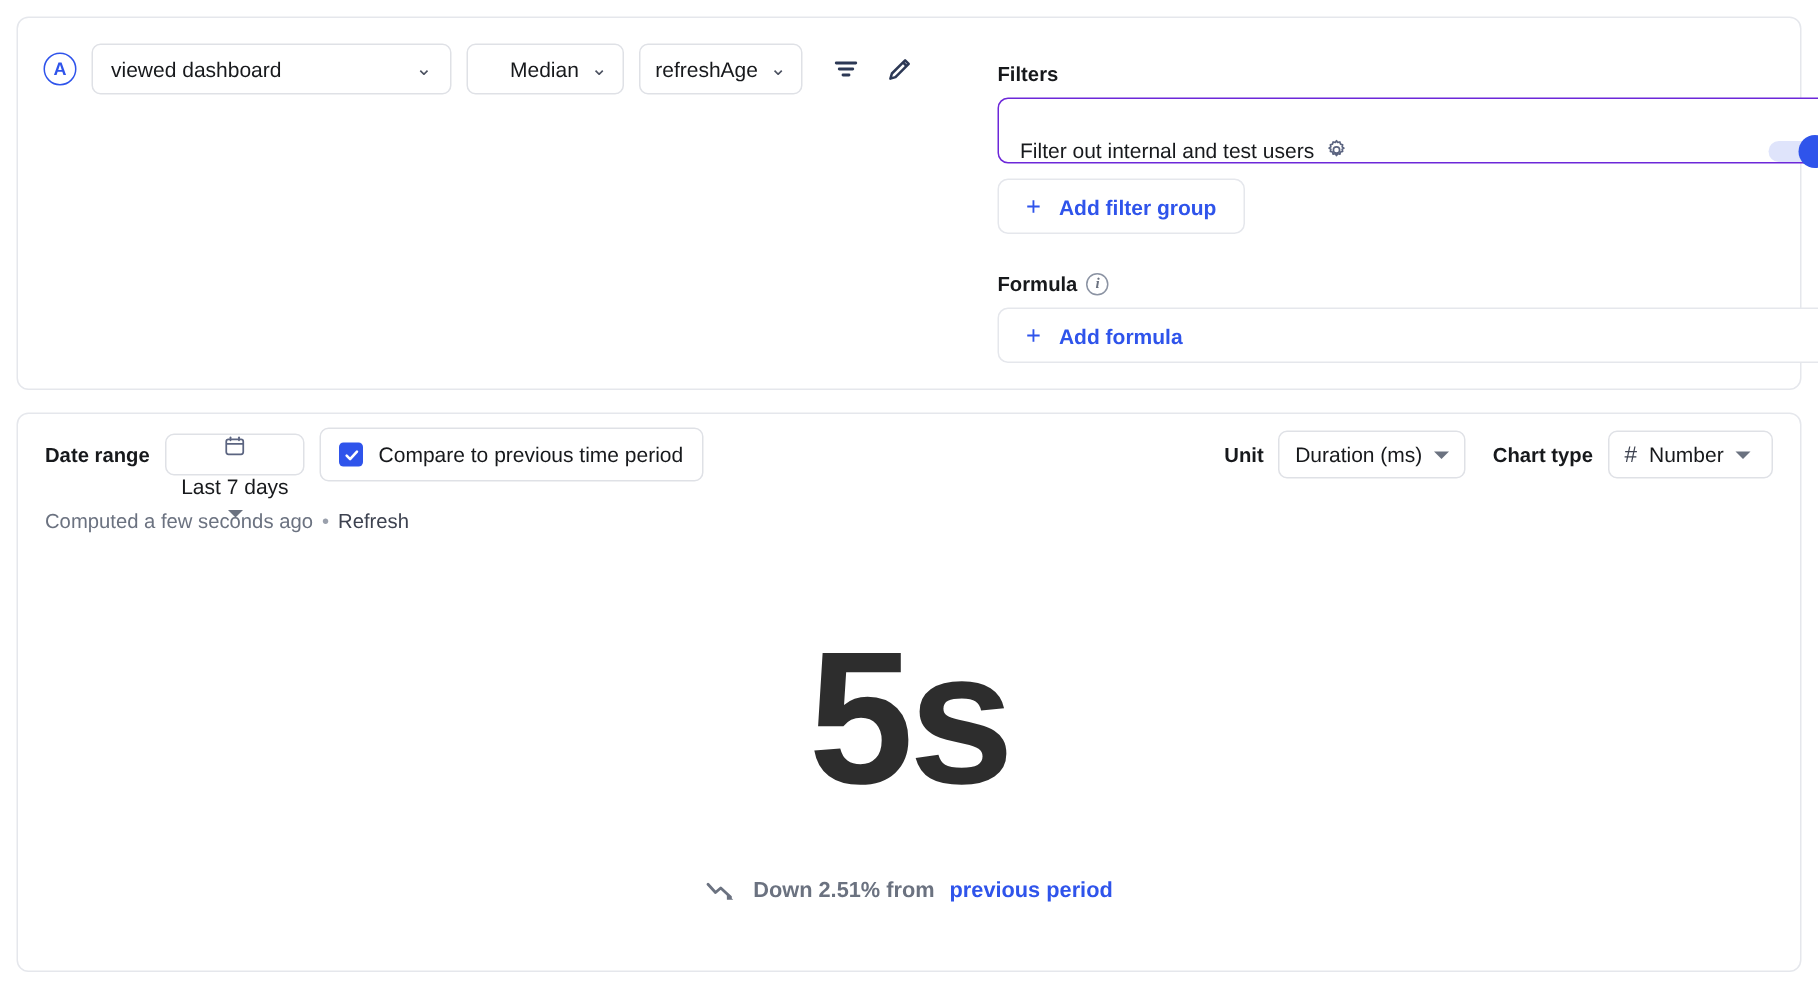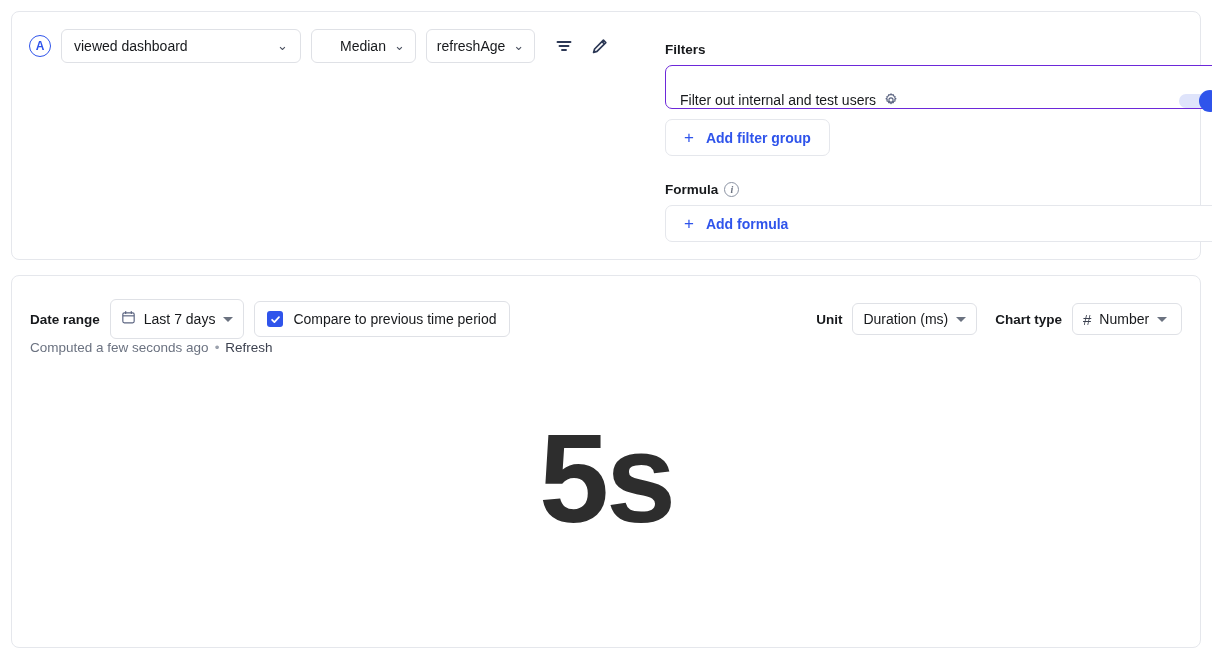--- a/index.html
+++ b/index.html
@@ -155,21 +155,21 @@
     cursor: pointer;
     font-family: "Liberation Sans", sans-serif;
   }
   .add-btn .plus { font-weight: 400; font-size: 17px; line-height: 1; }
   #add-formula-btn { width: 563px; justify-content: flex-start; }
   #formula-section { margin-top: 26px; }
 
   
   #chart-toolbar {
     position: absolute;
-    left: 0; top: 16px; right: 0;
+    left: 0; top: 0; right: 0;
     height: 54px;
     display: flex;
     align-items: center;
     padding: 0 18px;
   }
   .tool-label {
     font-size: 13.5px;
     font-weight: 700;
     color: #17191c;
     margin-right: 10px;
@@ -178,21 +178,21 @@
   .cal-icon { flex: none; }
   .checkbox {
     width: 16px; height: 16px;
     border-radius: 3px;
     background: #2f54eb;
     display: inline-flex; align-items: center; justify-content: center;
     flex: none;
   }
   .checkbox svg { display: block; }
   #compare-toggle { height: 36px; padding: 0 12px; gap: 10px; }
-  #date-range-select { height: 40px; }
+  #date-range-select { height: 28px; flex-direction: column; }
   .spacer { flex: 1 1 auto; }
   #unit-select { height: 32px; min-width: 123px; justify-content: space-between; }
   #chart-type-select { height: 32px; min-width: 110px; }
   .hash-icon { font-size: 15px; color: #3d4250; line-height: 1; }
 
   
   #computed-row {
     position: absolute;
     left: 18px; top: 64px;
     font-size: 13.5px;
@@ -369,17 +369,27 @@
 
     <div id="computed-row">
       <span id="computed-text">Computed a few seconds ago</span>
       <span class="dot-sep">•</span>
       <span id="refresh-link">Refresh</span>
     </div>
 
     <div id="bignum-wrap">
       <div id="big-number">5s</div>
 
+      <div id="comparison">
+        <span style="display:inline-flex">
+          <svg width="22" height="16" viewBox="0 0 22 16" aria-hidden="true">
+            <path d="M2 3.5l5 5.5 3.5-3 6.5 6" fill="none" stroke="#6b7280" stroke-width="1.9" stroke-linecap="round" stroke-linejoin="round"></path>
+            <path d="M18.8 13.8h-4.2v-4.2z" fill="#6b7280"></path>
+          </svg>
+        </span>
+        <span class="cmp-text">Down 2.51% from</span>
+        <span id="previous-period-link">previous period</span>
+      </div>
     </div>
 
   </section>
 
 </div>
 
 </body></html>

